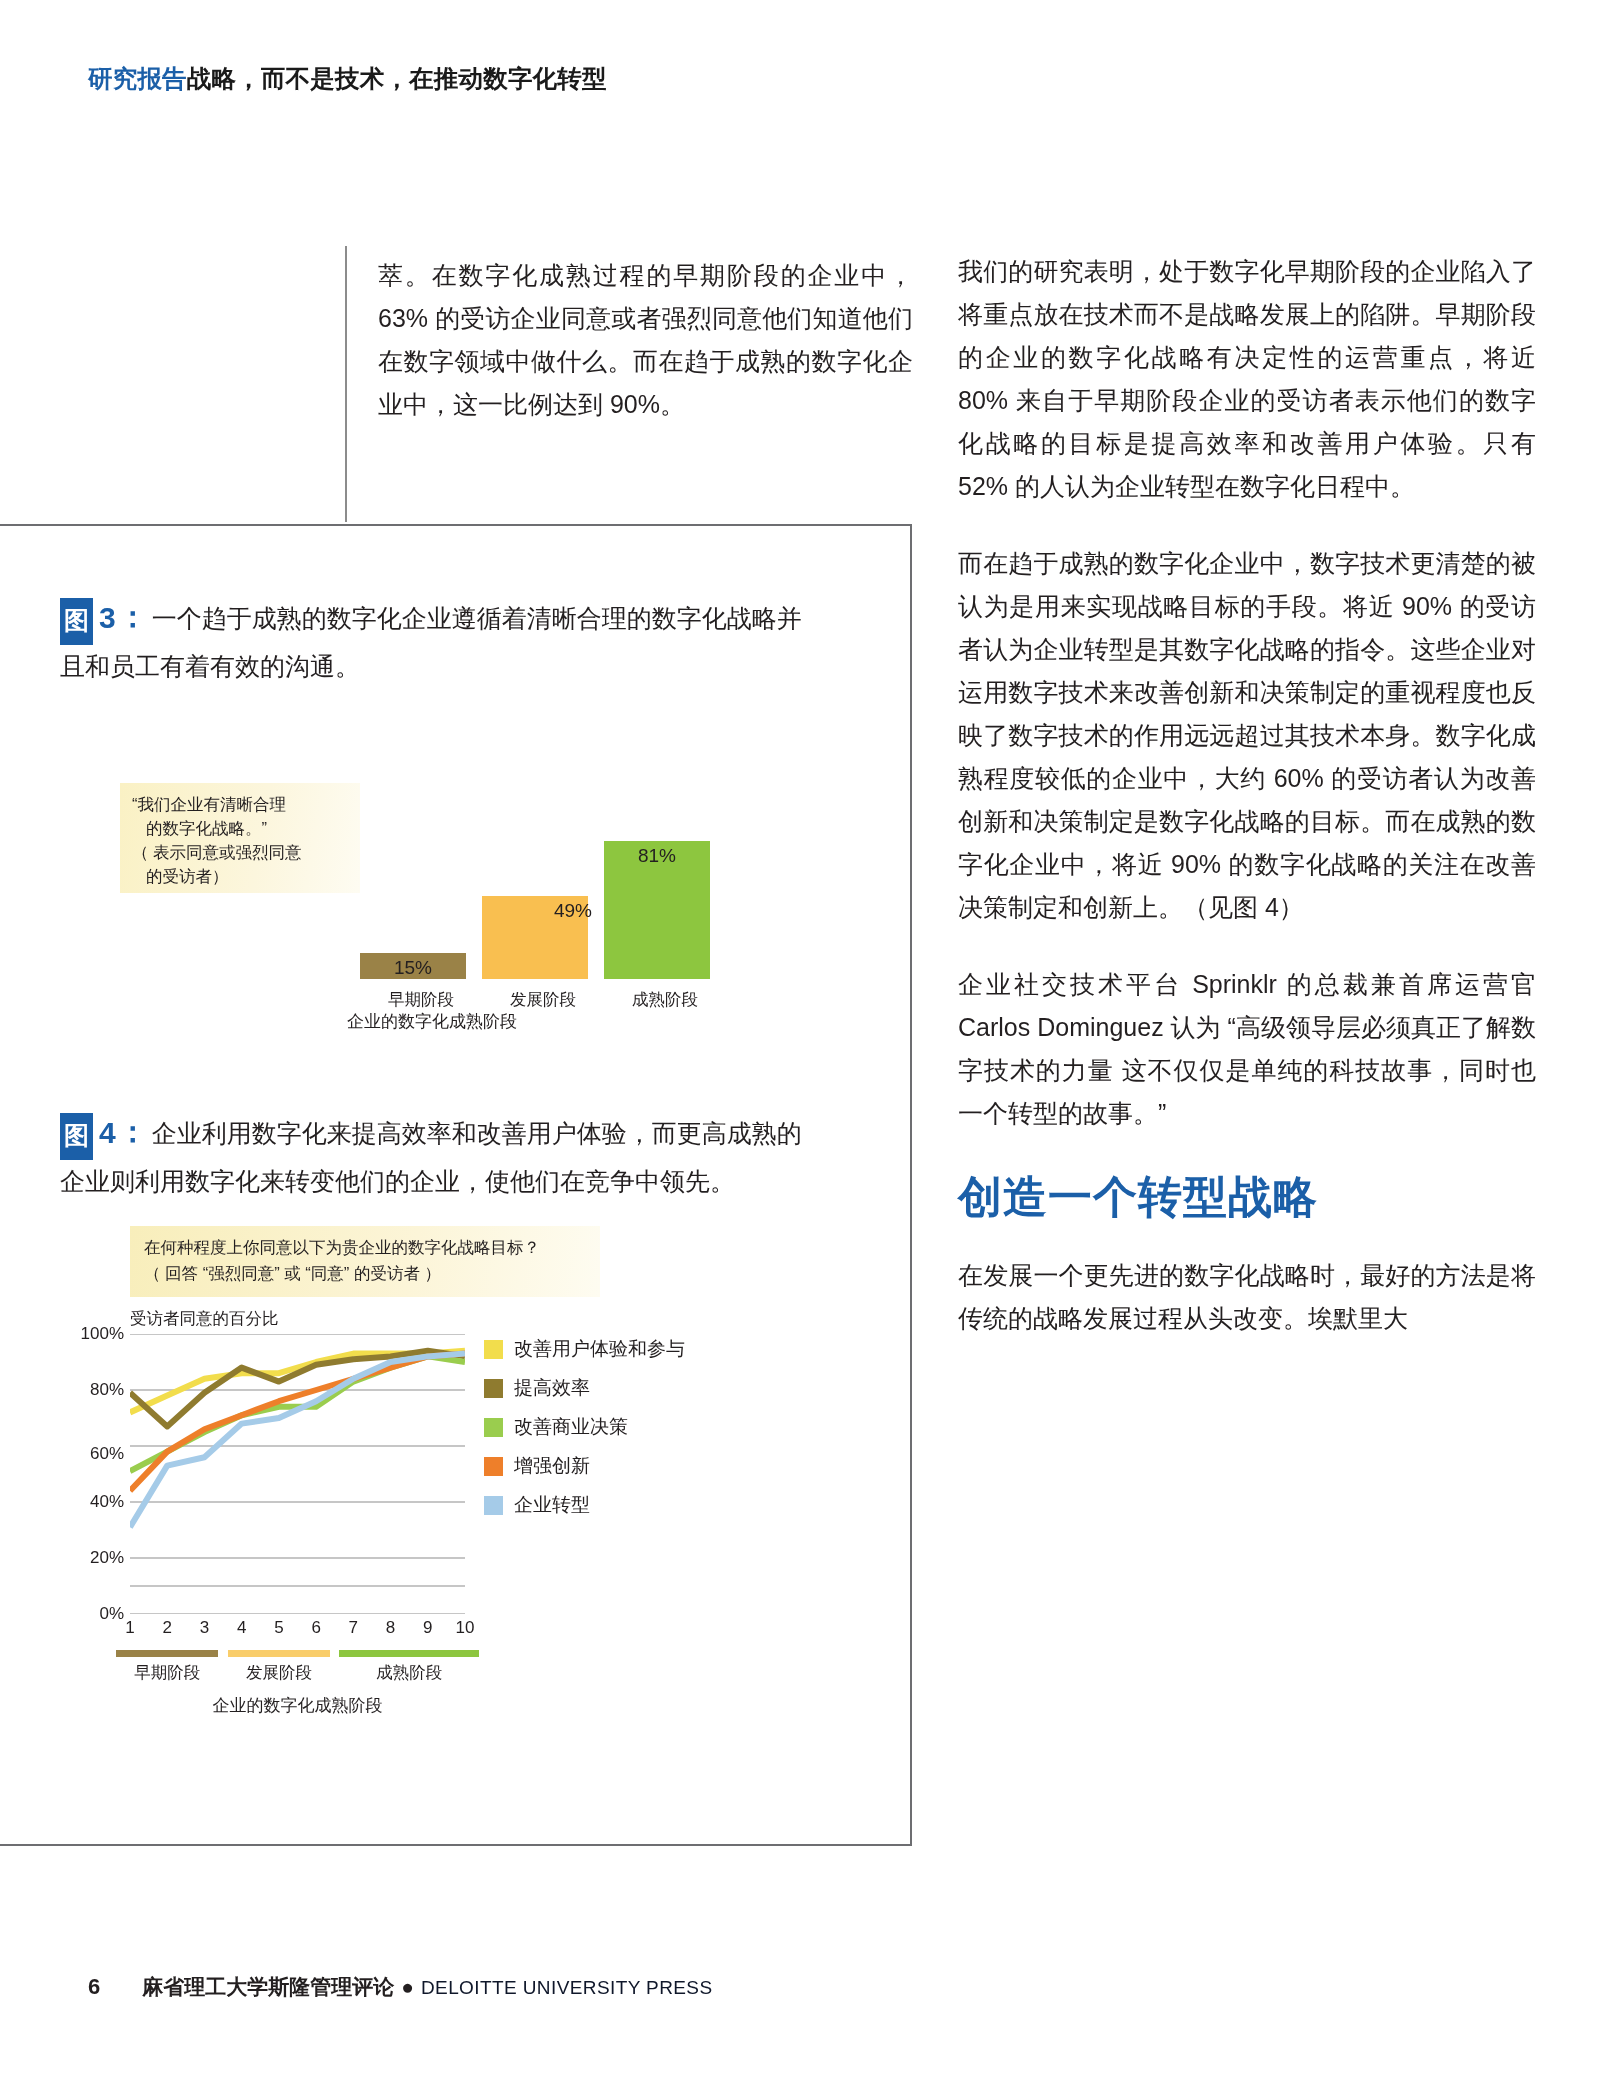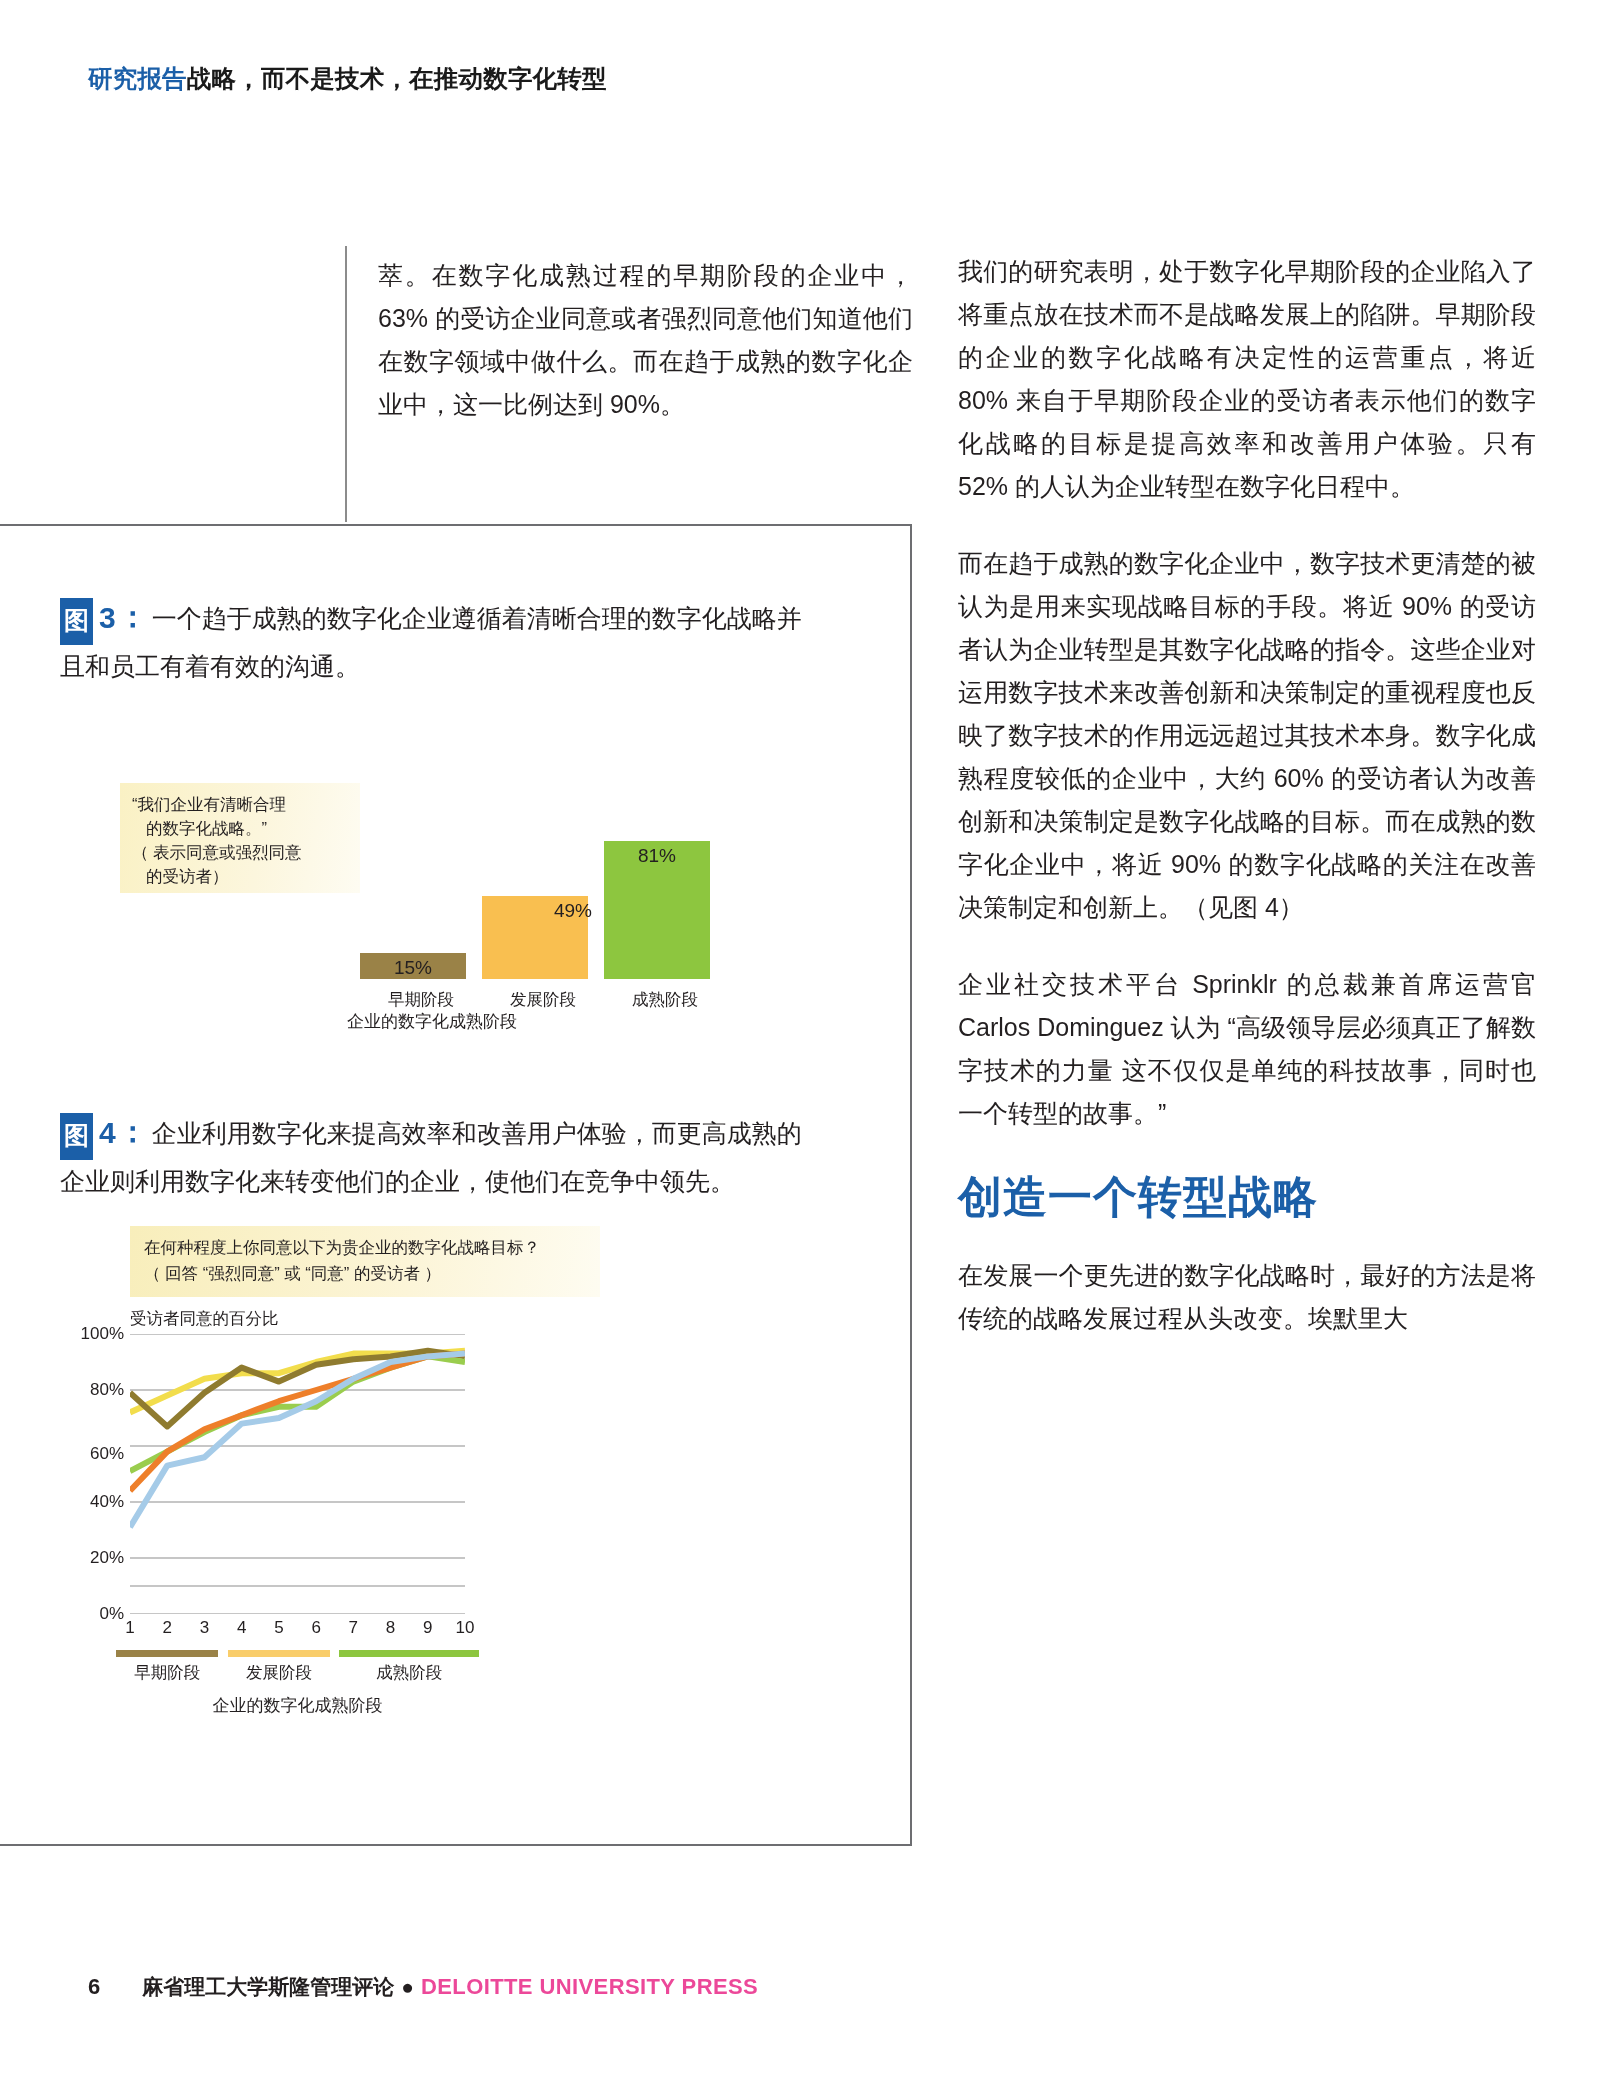--- a/index.html
+++ b/index.html
@@ -146,21 +146,21 @@
   }
 
   
   #footer{
     position:absolute;left:88px;top:1973px;
     display:flex;align-items:baseline;white-space:nowrap;
   }
   #footer-page{font-size:22px;font-weight:bold;color:#231f20;margin-right:42px;}
   #footer-pub{font-size:21px;font-weight:bold;color:#231f20;}
   #footer-dot{color:#231f20;font-size:21px;margin:0 7px;}
-  #footer-dup{font-size:22px;color:#ec4899;letter-spacing:.4px;font-weight:bold;}
+  #footer-dup{font-size:19px;color:#0f172a;letter-spacing:.4px;}
 </style>
 </head>
 <body>
 
 <div class="page">
 
   <div id="running-header">
     <span class="hdr-blue">研究报告</span><span class="hdr-black">战略，而不是技术，在推动数字化转型</span>
   </div>
 
@@ -254,20 +254,42 @@
       <div id="fig4-stages">
           <div class="stage-bar" style="left: 4px; width: 102.444px; background: rgb(154, 130, 71);"></div>
           <div class="stage-name" style="left: 55.2222px;">早期阶段</div>
           <div class="stage-bar" style="left: 115.667px; width: 102.444px; background: rgb(249, 205, 106);"></div>
           <div class="stage-name" style="left: 166.889px;">发展阶段</div>
           <div class="stage-bar" style="left: 227.333px; width: 139.667px; background: rgb(141, 198, 63);"></div>
           <div class="stage-name" style="left: 297.167px;">成熟阶段</div>
         </div>
       <div id="fig4-xlabel">企业的数字化成熟阶段</div>
 
+      <div id="fig4-legend">
+          <div class="legend-item">
+            <span class="legend-swatch" style="background: rgb(242, 221, 76);"></span>
+            <span class="legend-label">改善用户体验和参与</span>
+          </div>
+          <div class="legend-item">
+            <span class="legend-swatch" style="background: rgb(143, 123, 47);"></span>
+            <span class="legend-label">提高效率</span>
+          </div>
+          <div class="legend-item">
+            <span class="legend-swatch" style="background: rgb(154, 205, 78);"></span>
+            <span class="legend-label">改善商业决策</span>
+          </div>
+          <div class="legend-item">
+            <span class="legend-swatch" style="background: rgb(238, 127, 42);"></span>
+            <span class="legend-label">增强创新</span>
+          </div>
+          <div class="legend-item">
+            <span class="legend-swatch" style="background: rgb(165, 203, 232);"></span>
+            <span class="legend-label">企业转型</span>
+          </div>
+        </div>
     </div>
 
   </div>
 
   <div id="right-col">
     <p>我们的研究表明，处于数字化早期阶段的企业陷入了将重点放在技术而不是战略发展上的陷阱。早期阶段的企业的数字化战略有决定性的运营重点，将近 80% 来自于早期阶段企业的受访者表示他们的数字化战略的目标是提高效率和改善用户体验。只有 52% 的人认为企业转型在数字化日程中。</p>
     <p>而在趋于成熟的数字化企业中，数字技术更清楚的被认为是用来实现战略目标的手段。将近 90% 的受访者认为企业转型是其数字化战略的指令。这些企业对运用数字技术来改善创新和决策制定的重视程度也反映了数字技术的作用远远超过其技术本身。数字化成熟程度较低的企业中，大约 60% 的受访者认为改善创新和决策制定是数字化战略的目标。而在成熟的数字化企业中，将近 90% 的数字化战略的关注在改善决策制定和创新上。（见图 4）</p>
     <p>企业社交技术平台 Sprinklr 的总裁兼首席运营官 Carlos Dominguez 认为 “高级领导层必须真正了解数字技术的力量 这不仅仅是单纯的科技故事，同时也一个转型的故事。”</p>
     <div id="section-heading">创造一个转型战略</div>
     <p>在发展一个更先进的数字化战略时，最好的方法是将传统的战略发展过程从头改变。埃默里大</p>

